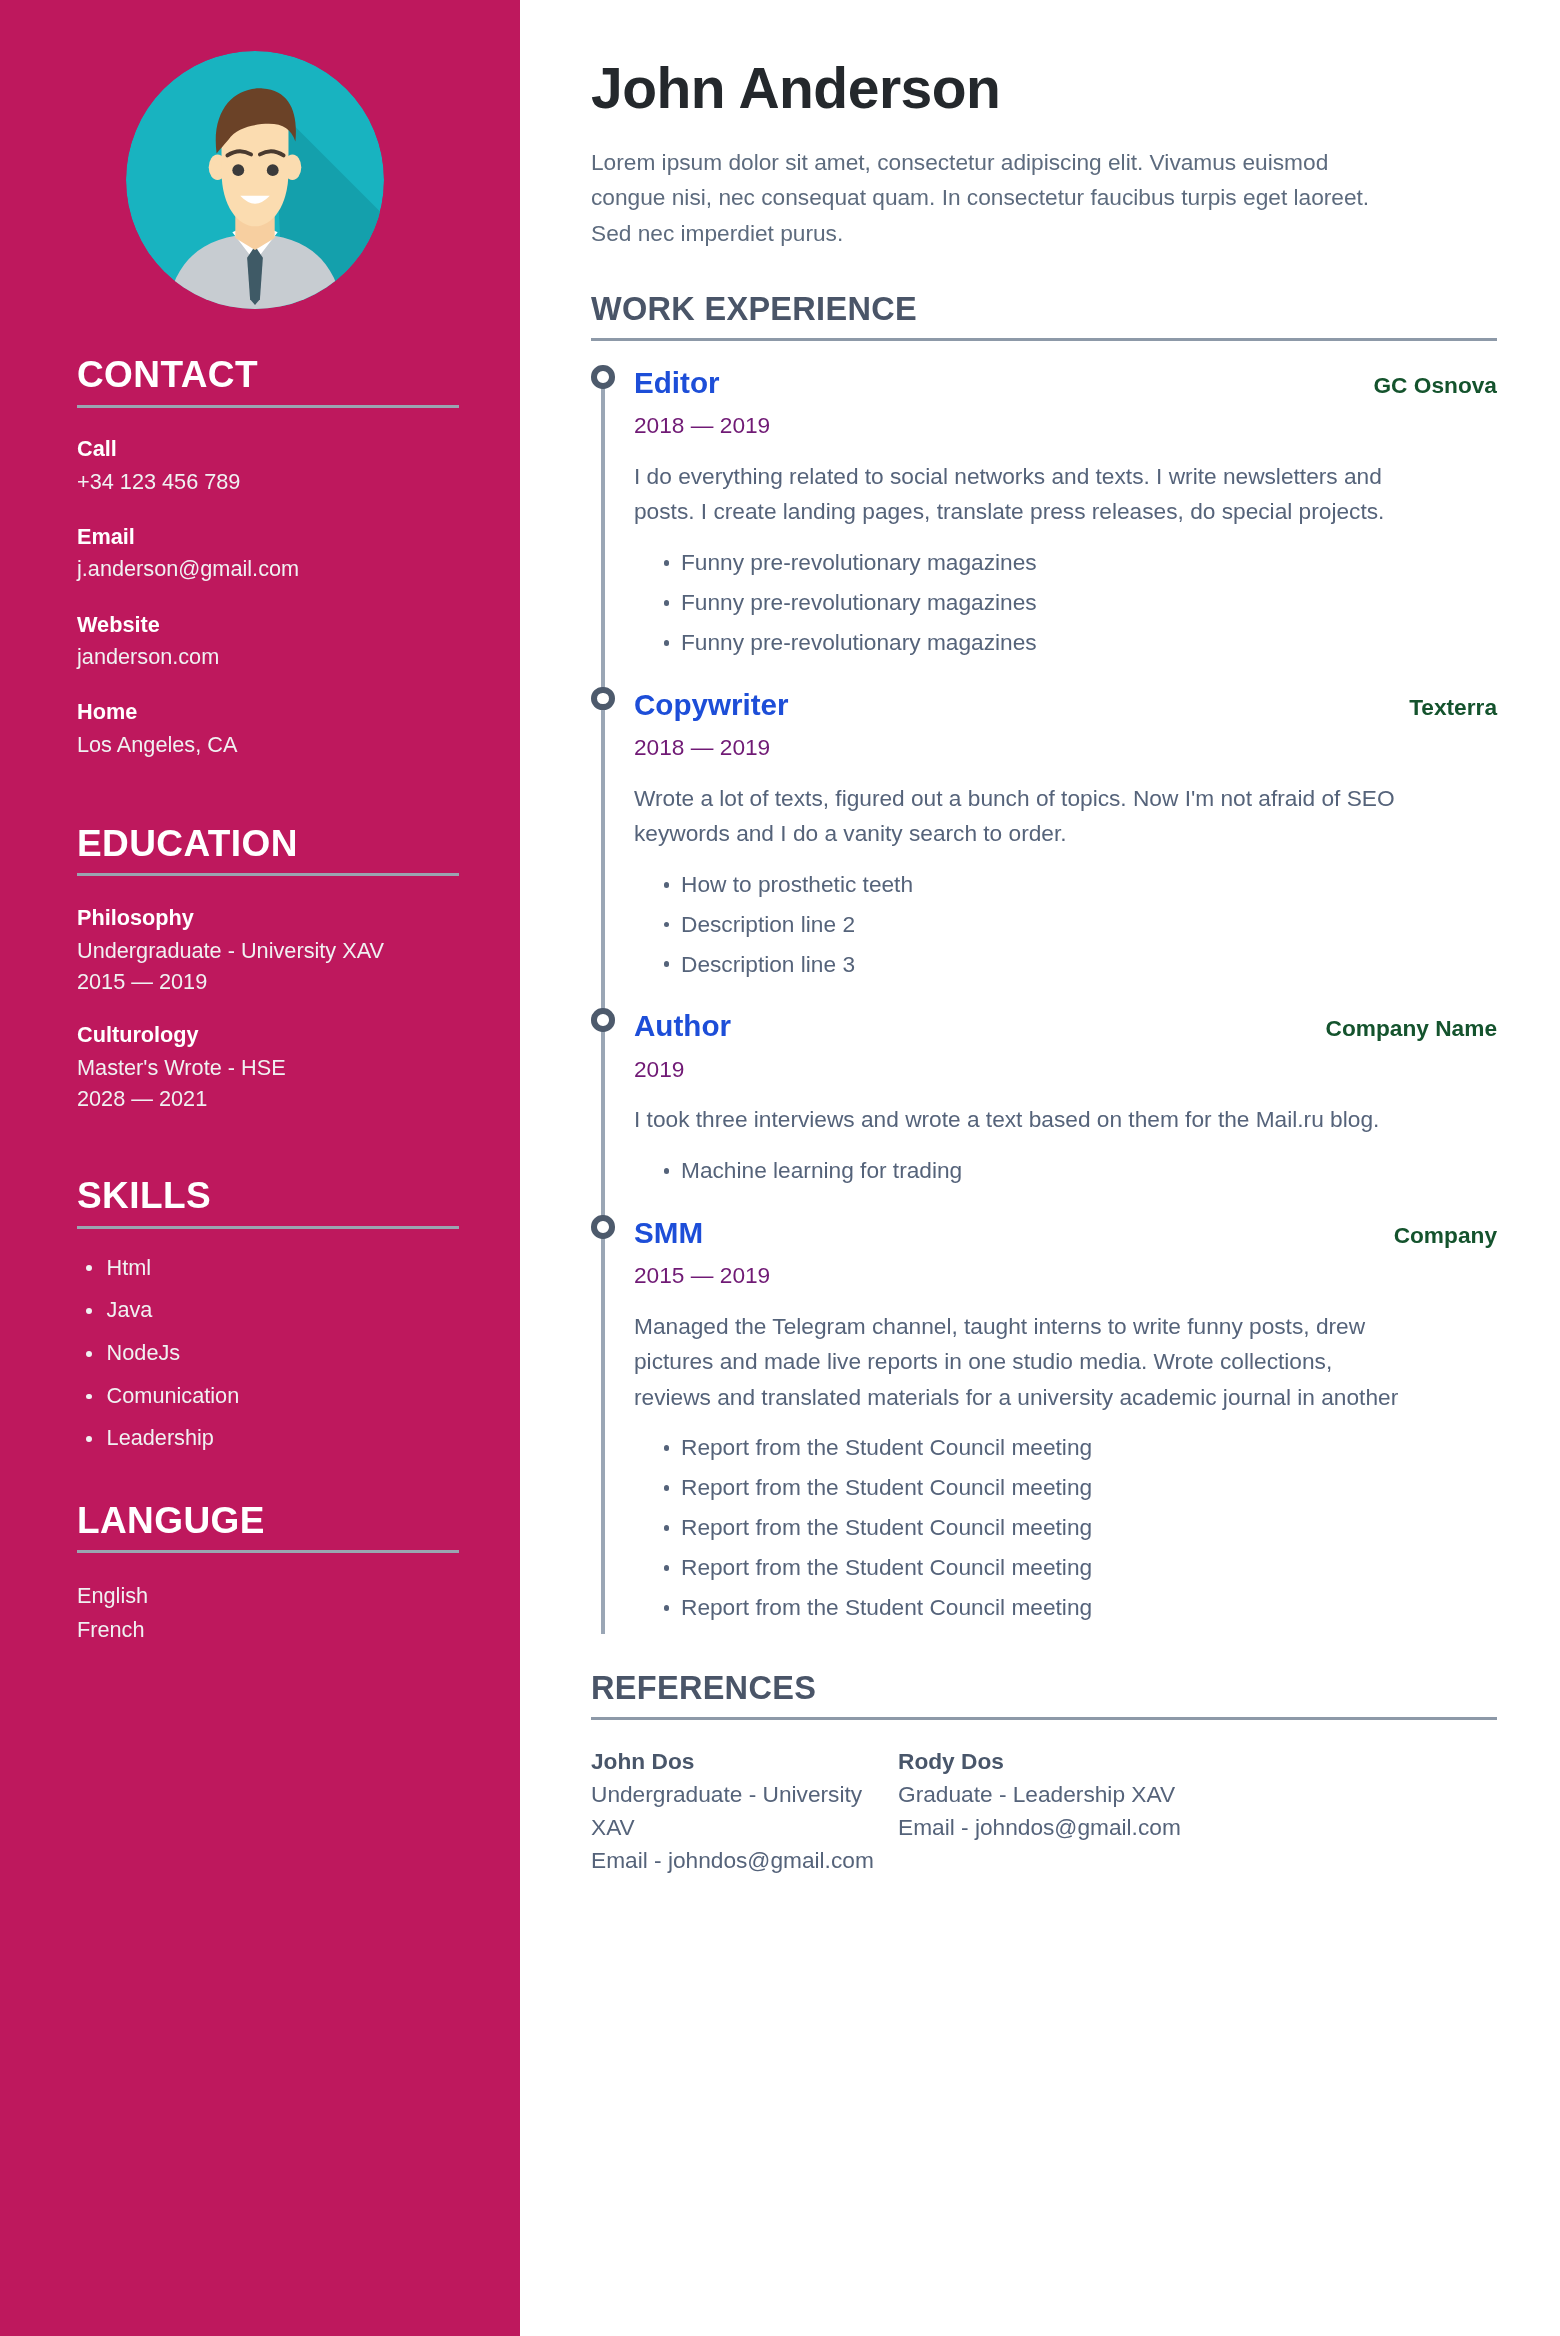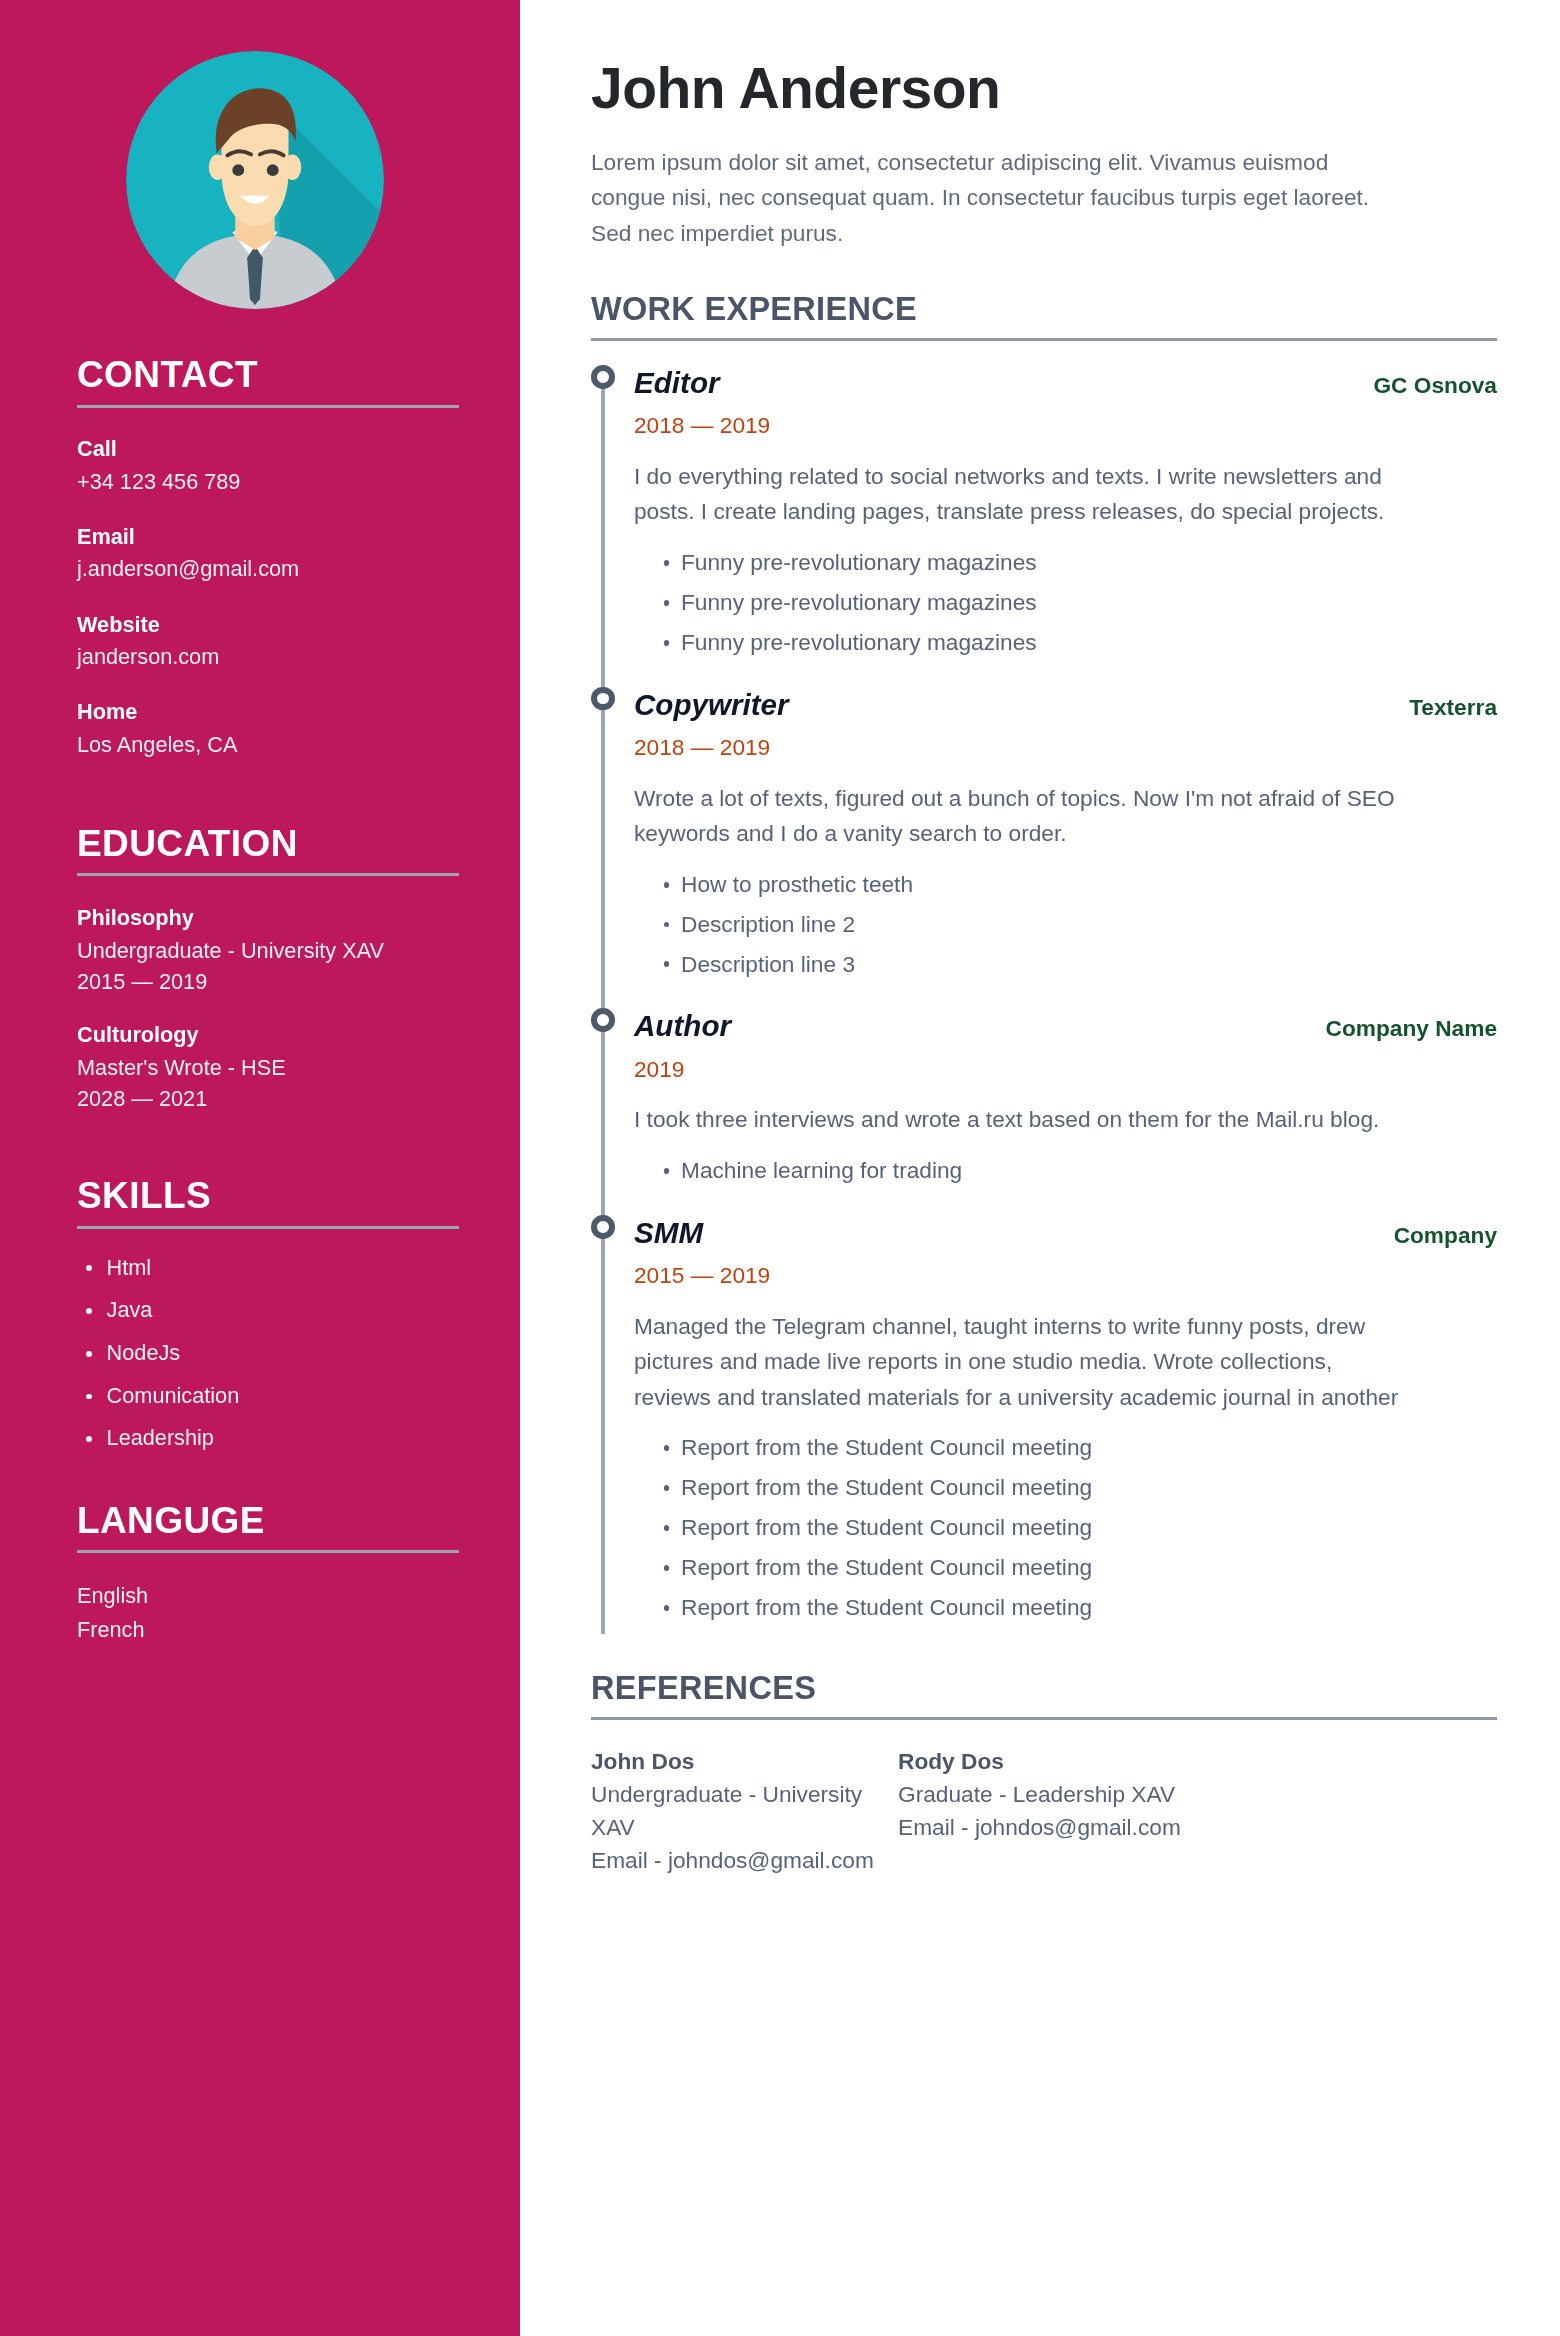--- a/index.html
+++ b/index.html
@@ -163,36 +163,35 @@
     z-index: 2;
   }
   .job-top {
     display: flex;
     justify-content: space-between;
     align-items: baseline;
   }
   .job-title {
     font-size: 29.6px;
     font-weight: bold;
-    color: #0f172a;
+    color: #1d4ed8;
     line-height: 1.2;
-    font-style: italic;
   }
   .job-company {
     font-size: 22.7px;
     font-weight: bold;
     color: #14532d;
     line-height: 1.2;
     white-space: nowrap;
     padding-left: 19.7px;
     text-align: right;
   }
   .job-date {
     font-size: 22.7px;
-    color: #c2410c;
+    color: #701a75;
     line-height: 1.2;
     margin-top: 11.8px;
   }
   .job-desc {
     font-size: 22.7px;
     line-height: 1.55;
     color: #55637a;
     margin-top: 19.7px;
     max-width: 778px;
   }

